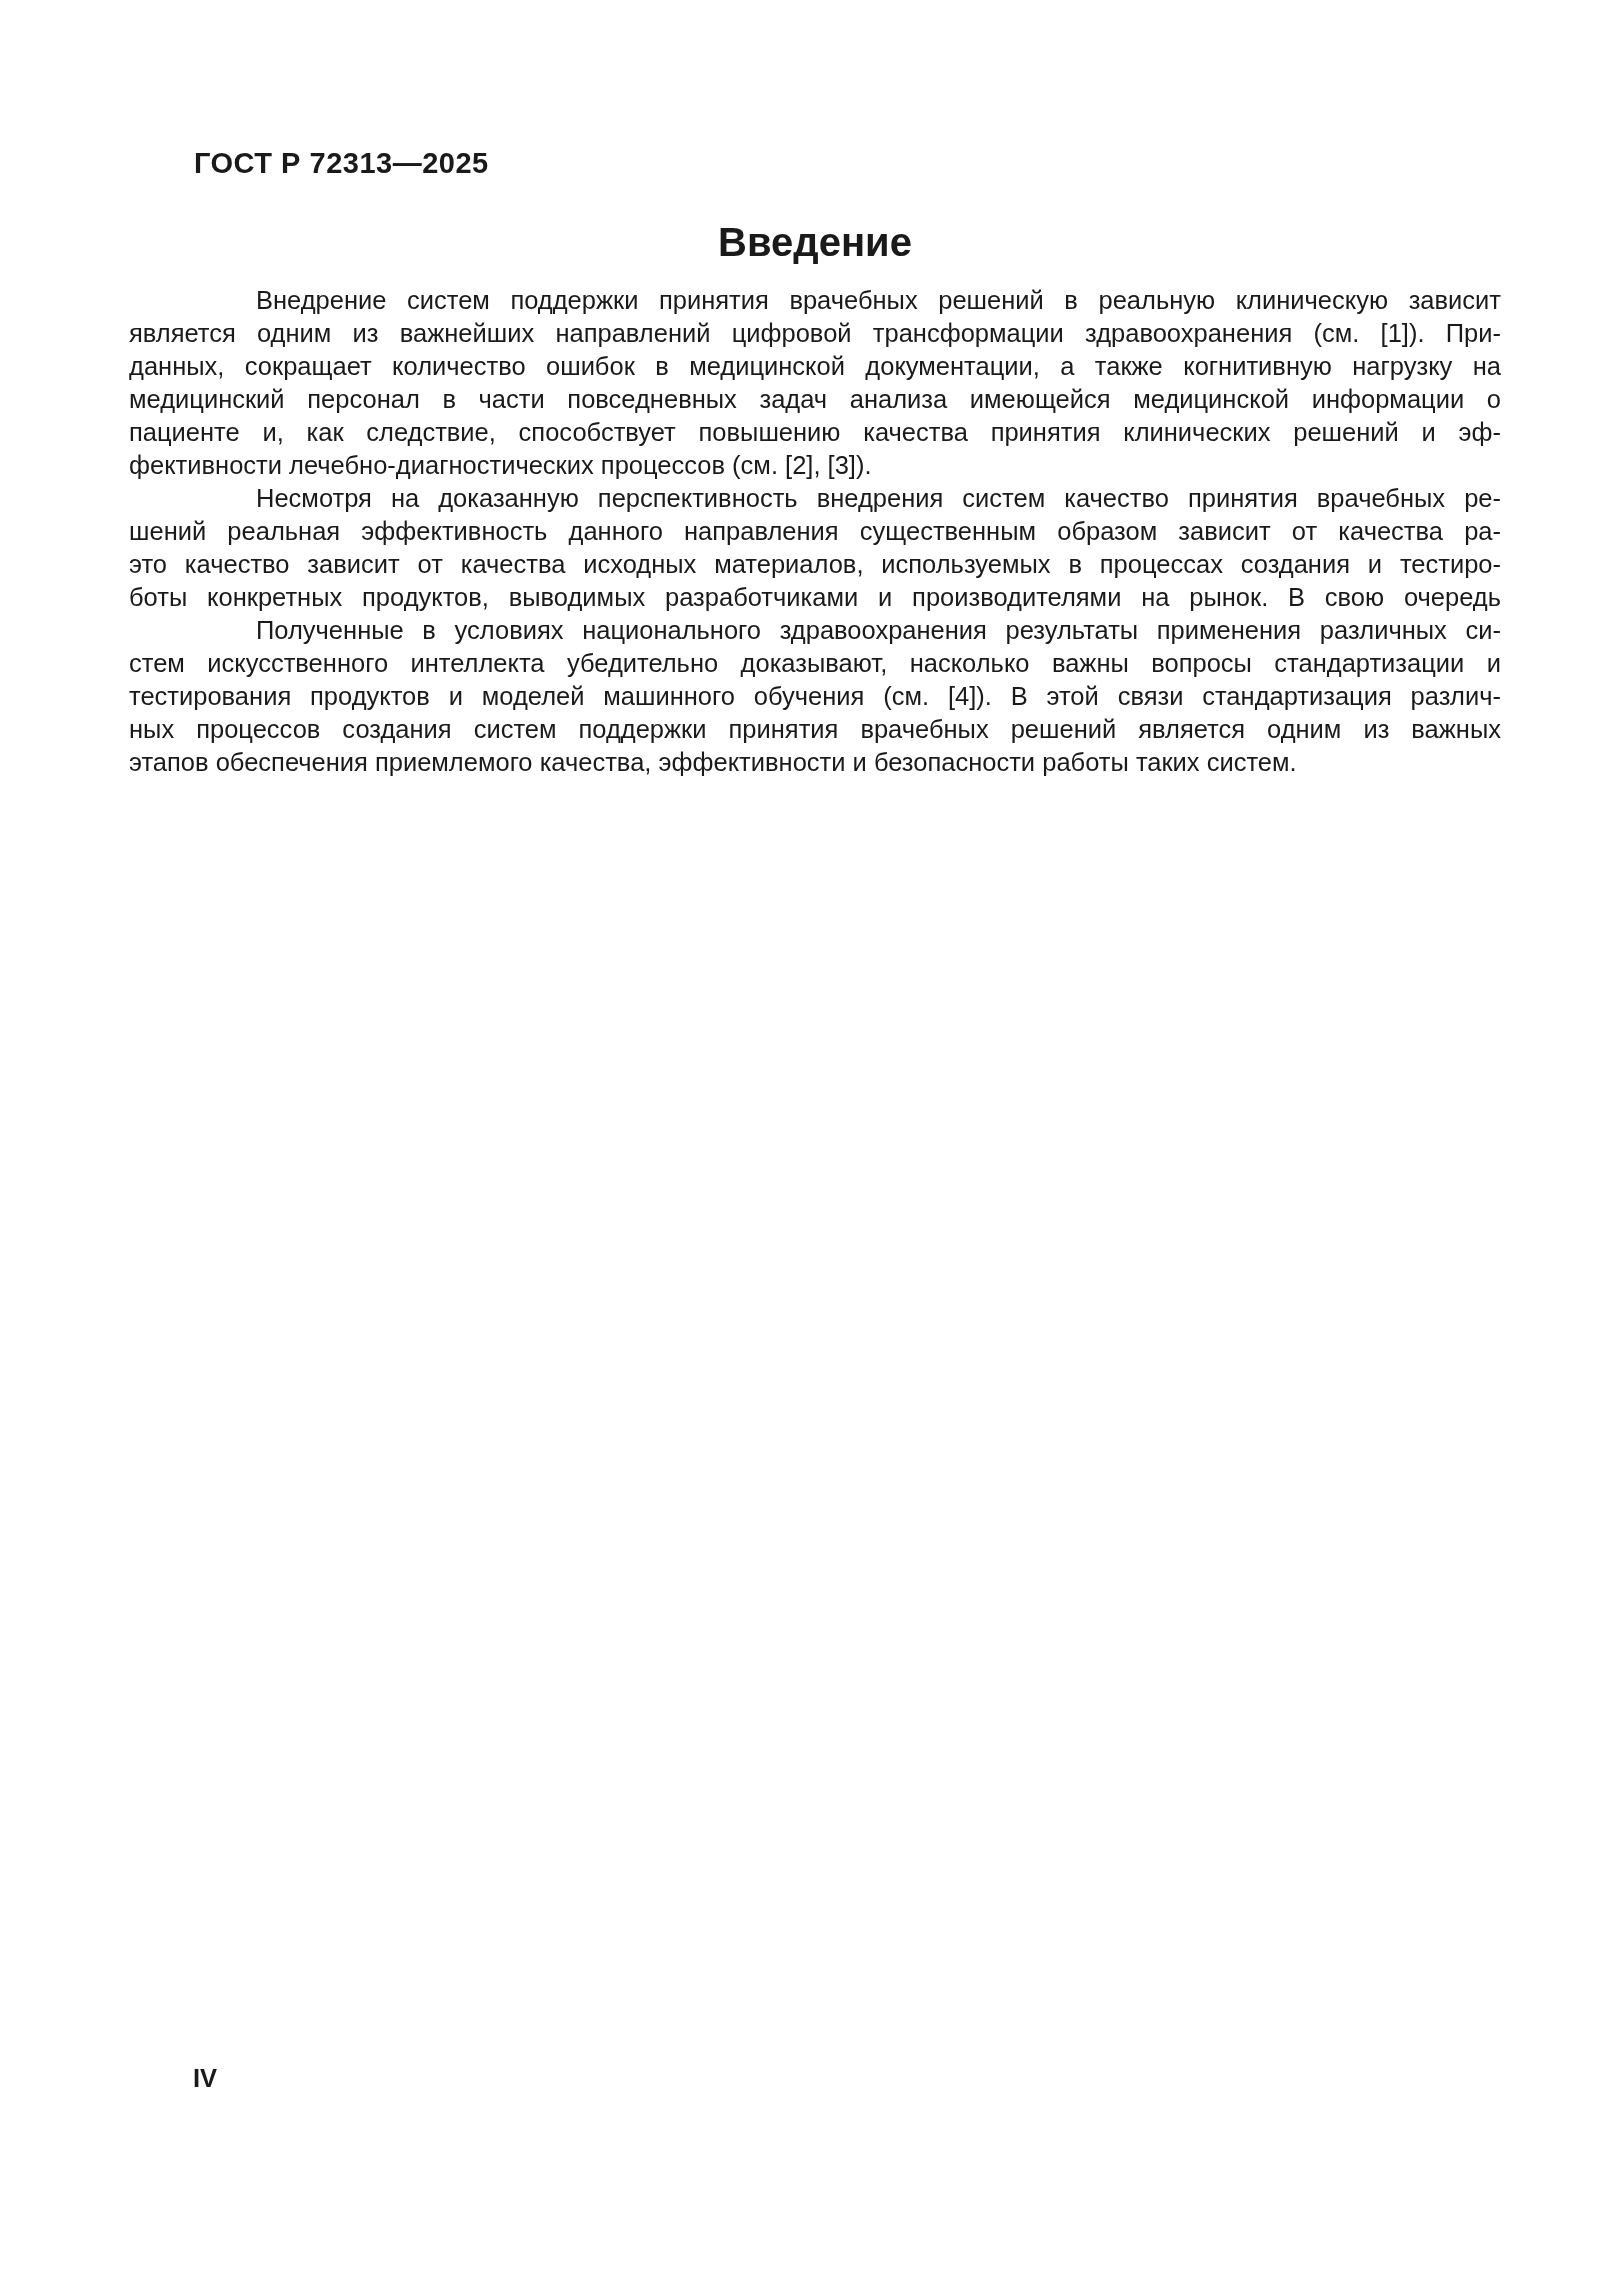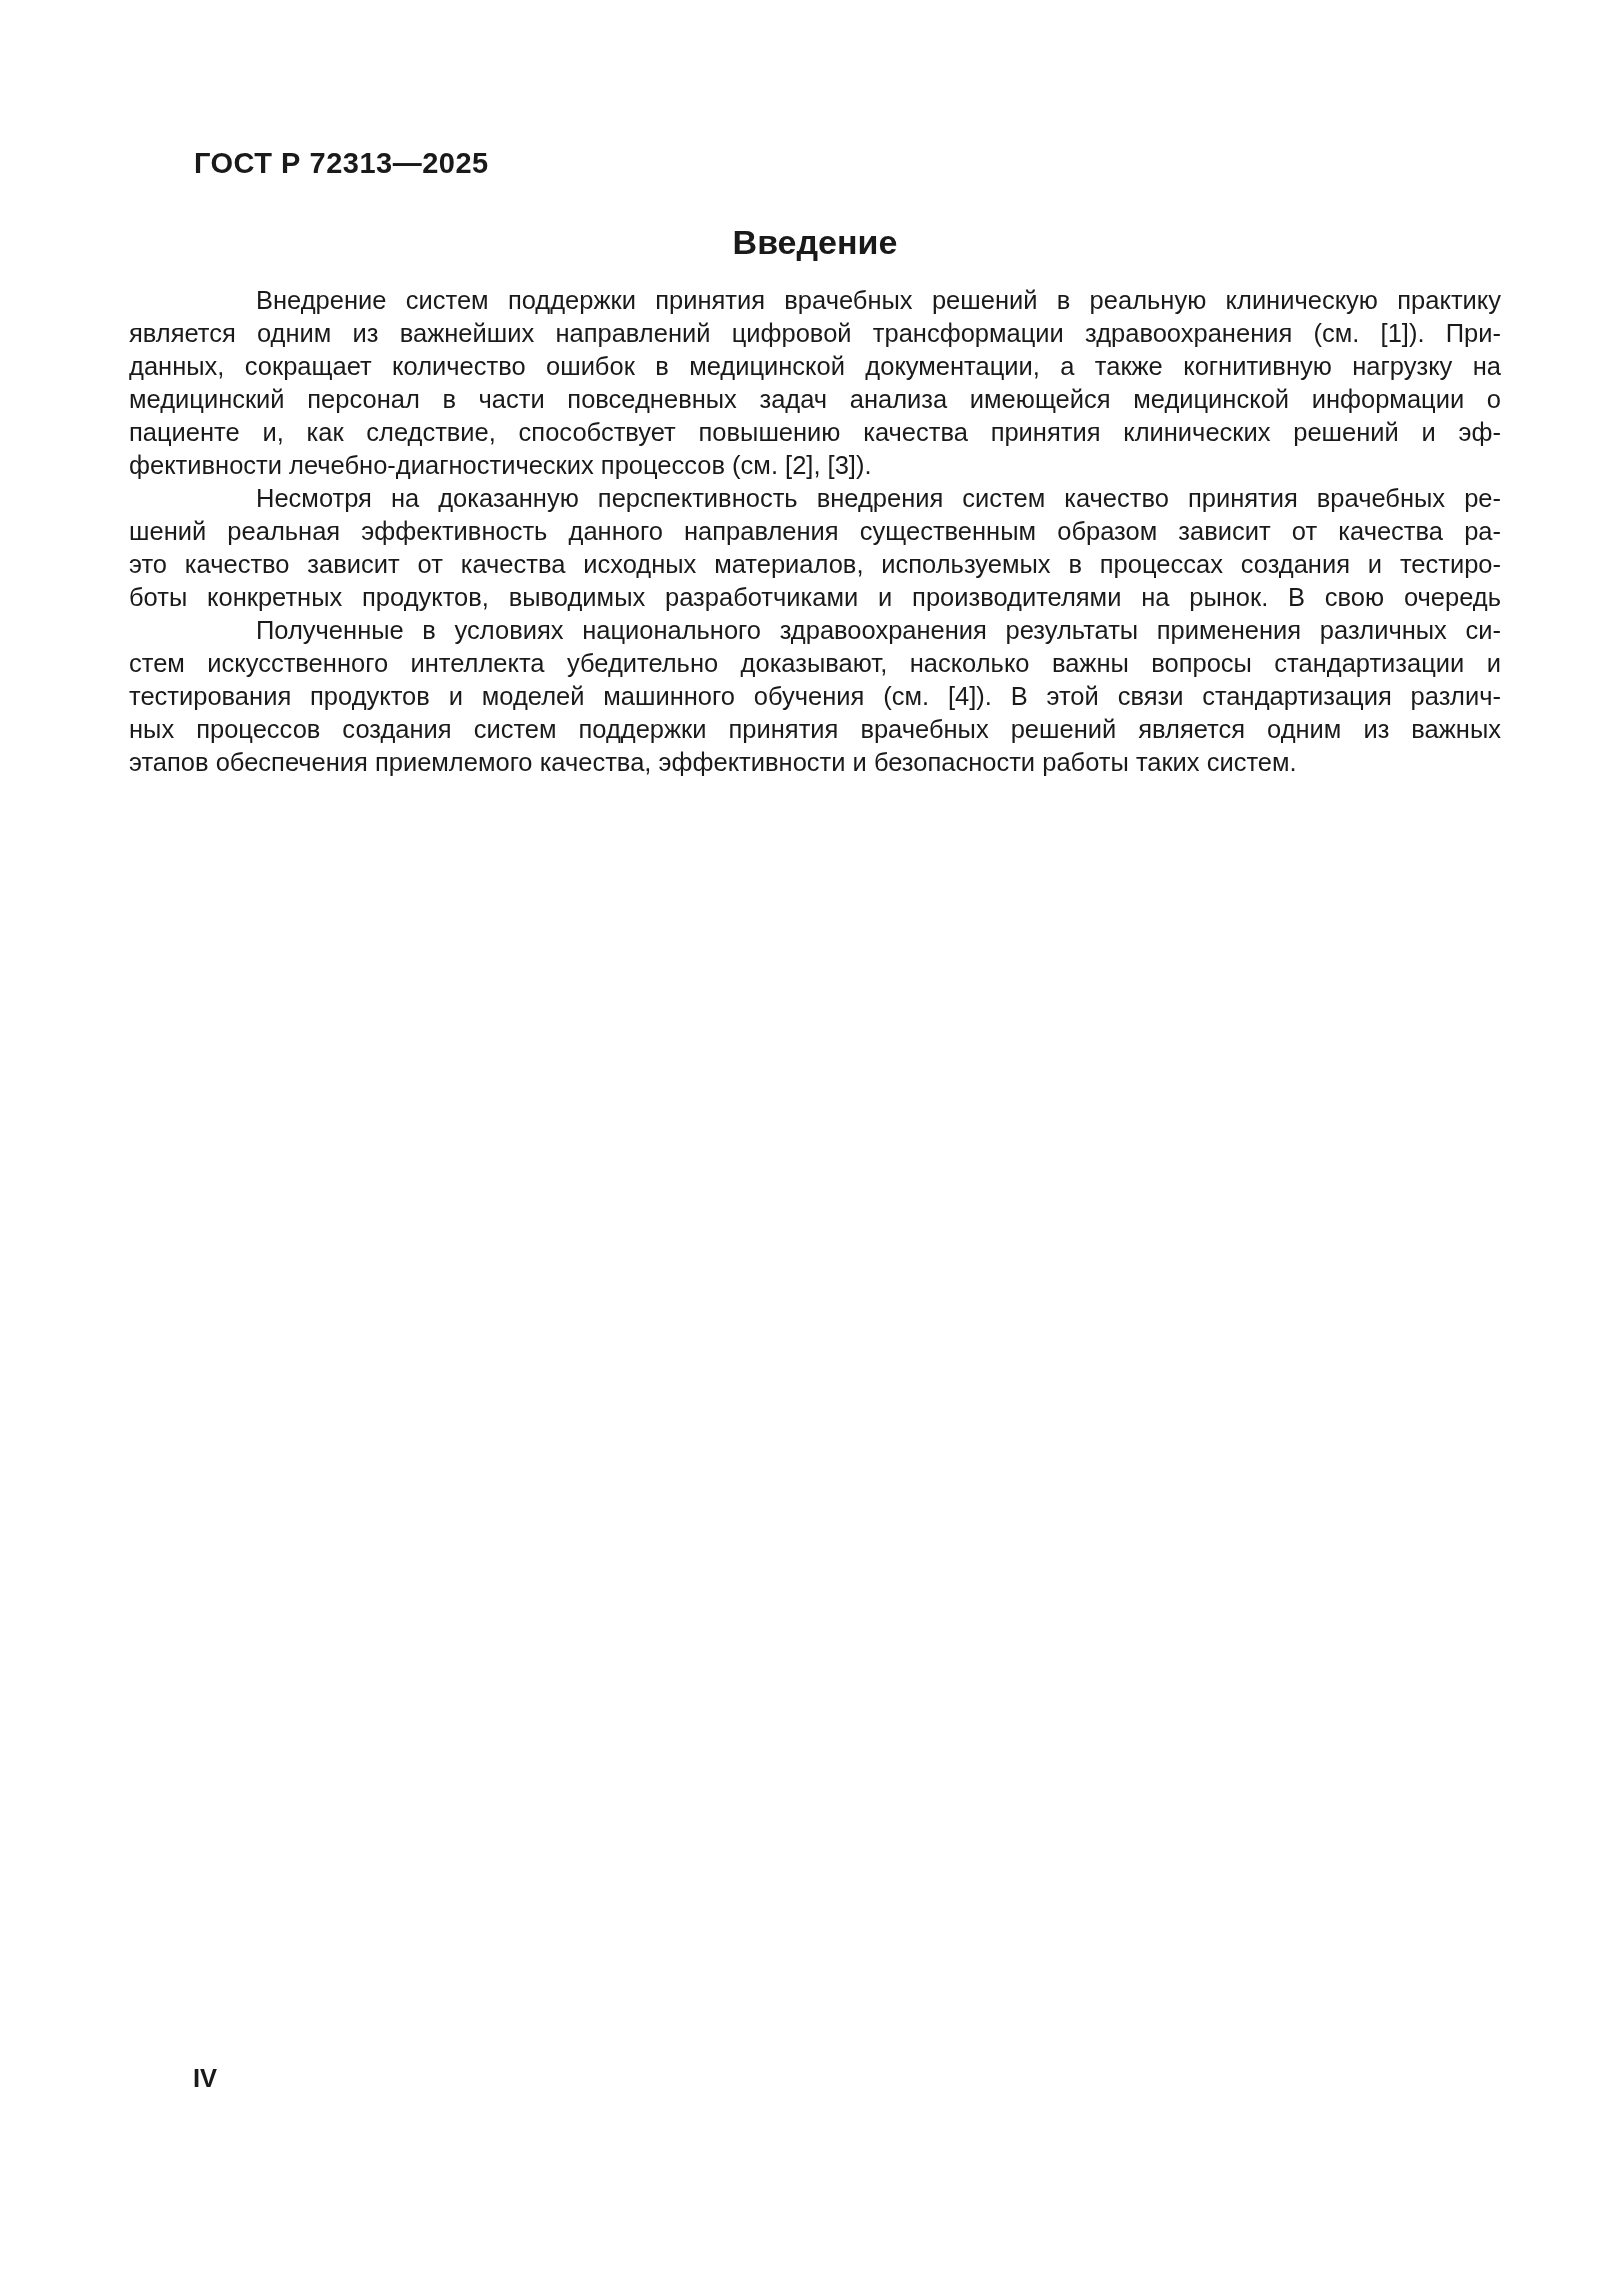--- a/index.html
+++ b/index.html
@@ -26,21 +26,21 @@
     white-space: nowrap;
   }
   .content {
     position: absolute;
     left: 129px;
     top: 223px;
     width: 1372px;
   }
   .title {
     margin: 0;
-    font-size: 34px;
+    font-size: 40px;
     line-height: 39px;
     font-weight: bold;
     text-align: center;
   }
   .body {
     margin-top: 21.6px;
     font-size: 25.5px;
   }
   .line {
     line-height: 33px;
@@ -64,21 +64,21 @@
 </style>
 </head>
 <body>
 
 <div class="page">
   <div class="doc-code">ГОСТ Р 72313—2025</div>
 
   <div class="content">
     <h1 class="title">Введение</h1>
     <div class="body">
-        <div class="line first">Внедрение систем поддержки принятия врачебных решений в реальную клиническую практику</div>
+        <div class="line first">Внедрение систем поддержки принятия врачебных решений в реальную клиническую зависит</div>
         <div class="line">является одним из важнейших направлений цифровой трансформации здравоохранения (см. [1]). При-</div>
         <div class="line">данных, сокращает количество ошибок в медицинской документации, а также когнитивную нагрузку на</div>
         <div class="line">медицинский персонал в части повседневных задач анализа имеющейся медицинской информации о</div>
         <div class="line">пациенте и, как следствие, способствует повышению качества принятия клинических решений и эф-</div>
         <div class="line last">фективности лечебно-диагностических процессов (см. [2], [3]).</div>
         <div class="line first">Несмотря на доказанную перспективность внедрения систем качество принятия врачебных ре-</div>
         <div class="line">шений реальная эффективность данного направления существенным образом зависит от качества ра-</div>
         <div class="line">это качество зависит от качества исходных материалов, используемых в процессах создания и тестиро-</div>
         <div class="line">боты конкретных продуктов, выводимых разработчиками и производителями на рынок. В свою очередь</div>
         <div class="line first">Полученные в условиях национального здравоохранения результаты применения различных си-</div>

